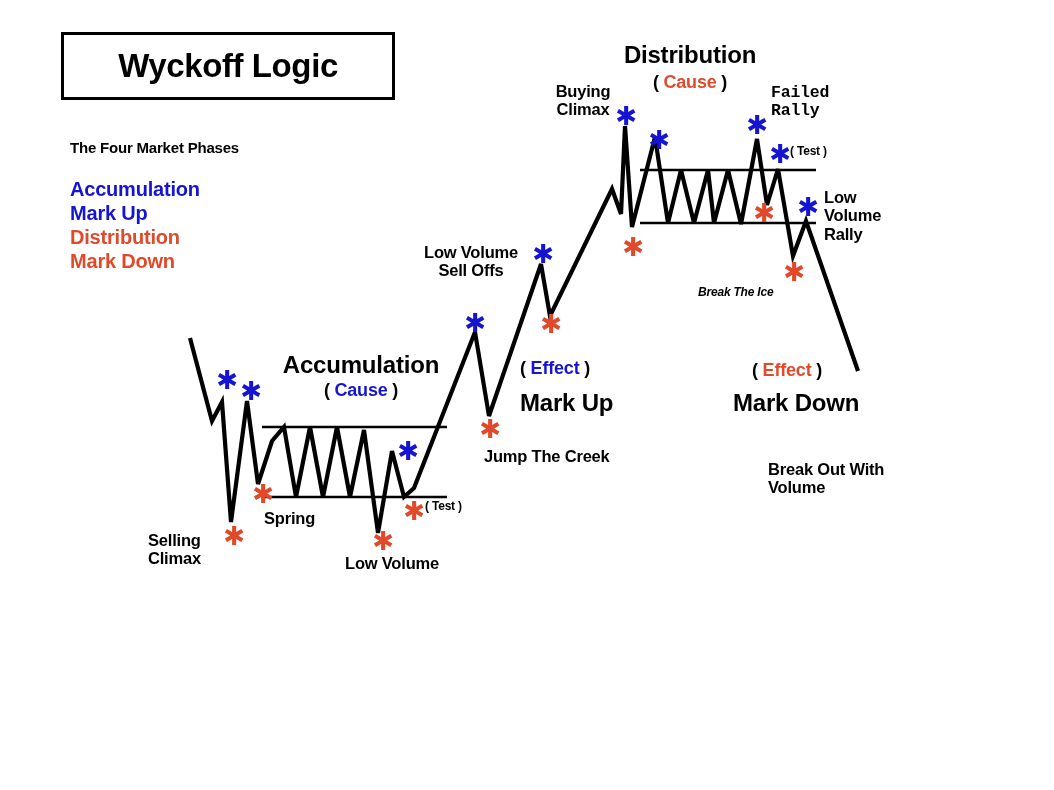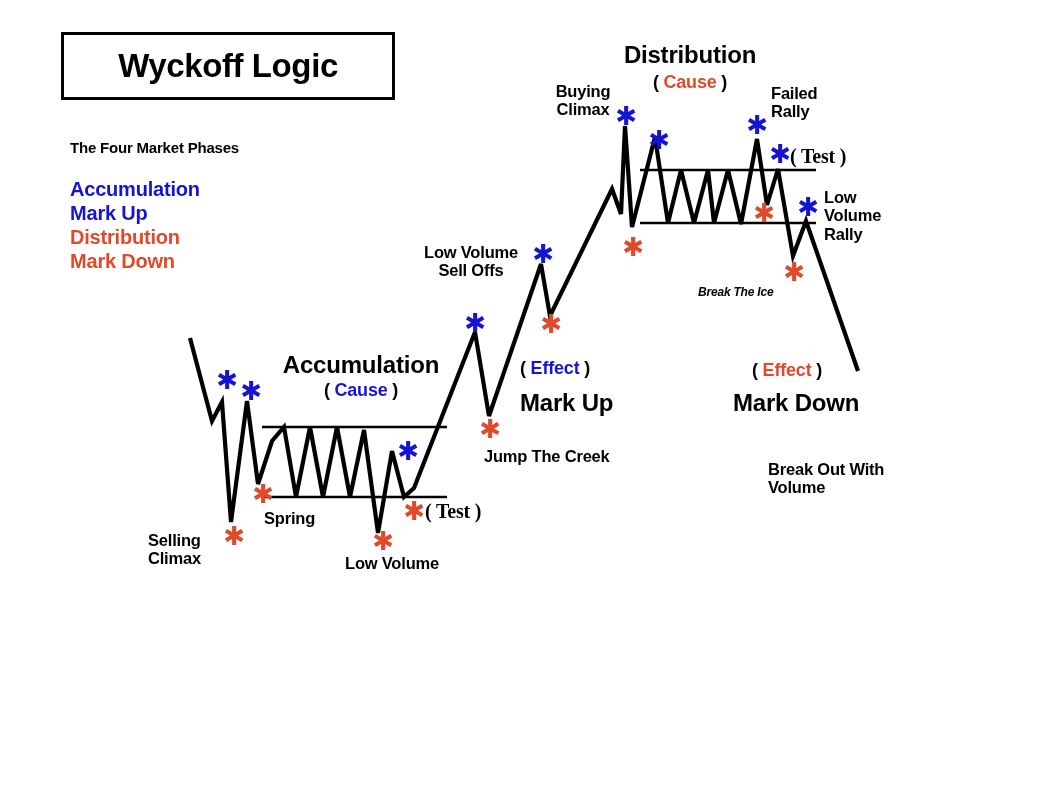--- a/index.html
+++ b/index.html
@@ -58,21 +58,21 @@
     font-size: 15px;
   }
   .phase-item {
     left: 70px;
     font-size: 20px;
   }
   .blue { color: #1414d2; }
   .orange { color: #e04a2a; }
   .black { color: #000000; }
   .ctr { text-align: center; }
-  .sz20 { font-size: 20px; font-family: Liberation Serif, serif; }
+  .sz20 { font-size: 12px; }
   .sz17 { font-size: 16.5px; }
   .sz15 { font-size: 12px; font-style: italic; }
   .sz24 { font-size: 24px; }
   .sz22 { font-size: 18px; }
   #bottom-rule {
     position: absolute;
     left: 0;
     top: 783px;
     width: 1054px;
     height: 3px;
@@ -217,21 +217,21 @@
 Climax</div>
   <div class="lbl sz17" style="left:264px; top:509px;">Spring</div>
   <div class="lbl ctr sz17" style="left:322px; top:554px; width:140px;">Low Volume
 Failed Sell Off</div>
   <div class="lbl sz20" style="left:425px; top:500px;">( Test )</div>
   <div class="lbl sz17" style="left:484px; top:447px;">Jump The Creek</div>
   <div class="lbl ctr sz17" style="left:410px; top:243px; width:122px;">Low Volume
 Sell Offs</div>
   <div class="lbl ctr sz17" style="left:547px; top:82px; width:72px;">Buying
 Climax</div>
-  <div class="lbl sz17" style="left:771px; top:84px;">Failed
+  <div class="lbl sz17" style="left:771px; top:84px;font-family:Liberation Mono, monospace;">Failed
 Rally</div>
   <div class="lbl sz20" style="left:790px; top:145px;">( Test )</div>
   <div class="lbl sz17" style="left:824px; top:188px;">Low
 Volume
 Rally</div>
   <div class="lbl sz15" style="left:698px; top:286px;">Break The Ice</div>
   <div class="lbl sz17" style="left:768px; top:460px;">Break Out With
 Volume</div>
   <div class="lbl sz24" style="left:604px; top:630px;">Volume</div>
 

